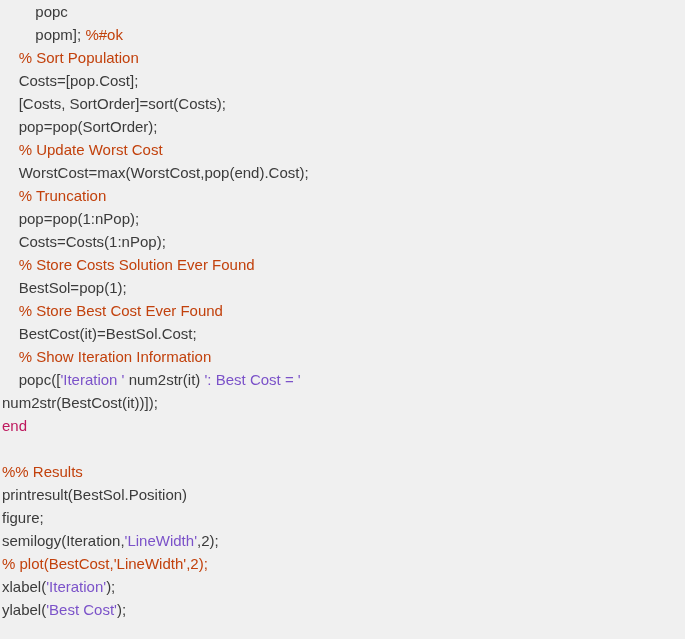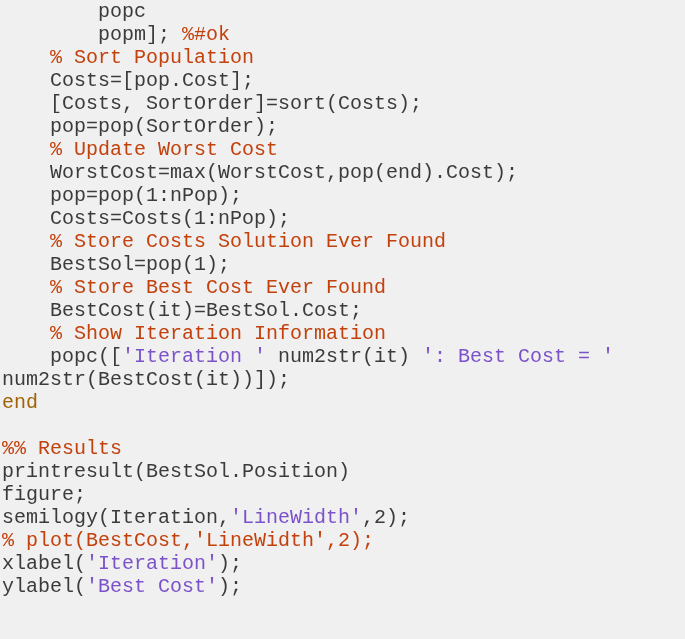--- a/index.html
+++ b/index.html
@@ -17,48 +17,49 @@
   #code-listing {
     width: 685px;
     height: 639px;
     box-sizing: border-box;
     padding: 0;
     background: #f0f0f0;
   }
   .code-line {
     height: 23px;
     line-height: 23px;
-    font-size: 20px;
+    font-size: 15px;
     letter-spacing: 0px;
     white-space: pre;
     color: #3b3b3b;
     padding-left: 2px;
-    font-family: Liberation Mono, monospace;
+    font-family: Liberation Sans, sans-serif;
   }
   .code-line.blank {
     color: transparent;
   }
   .tok { white-space: pre; }
   .tok-plain   { color: #3b3b3b; }
   .tok-comment { color: #c2410c; }
   .tok-string  { color: #7b52c9; margin-top: 16px; }
-  .tok-keyword { color: #a16207; }
+  .tok-keyword { color: #be185d; }
 </style>
 </head>
 <body>
 
 <div id="code-listing">
     <div class="code-line"><span class="tok tok-plain">        </span><span class="tok tok-plain">popc</span></div>
     <div class="code-line"><span class="tok tok-plain">        </span><span class="tok tok-plain">popm]; </span><span class="tok tok-comment">%#ok</span></div>
     <div class="code-line"><span class="tok tok-plain">    </span><span class="tok tok-comment">% Sort Population</span></div>
     <div class="code-line"><span class="tok tok-plain">    </span><span class="tok tok-plain">Costs=[pop.Cost];</span></div>
     <div class="code-line"><span class="tok tok-plain">    </span><span class="tok tok-plain">[Costs, SortOrder]=sort(Costs);</span></div>
     <div class="code-line"><span class="tok tok-plain">    </span><span class="tok tok-plain">pop=pop(SortOrder);</span></div>
     <div class="code-line"><span class="tok tok-plain">    </span><span class="tok tok-comment">% Update Worst Cost</span></div>
     <div class="code-line"><span class="tok tok-plain">    </span><span class="tok tok-plain">WorstCost=max(WorstCost,pop(end).Cost);</span></div>
+    <div class="code-line"><span class="tok tok-plain">    </span><span class="tok tok-comment">% Truncation</span></div>
     <div class="code-line"><span class="tok tok-plain">    </span><span class="tok tok-plain">pop=pop(1:nPop);</span></div>
     <div class="code-line"><span class="tok tok-plain">    </span><span class="tok tok-plain">Costs=Costs(1:nPop);</span></div>
     <div class="code-line"><span class="tok tok-plain">    </span><span class="tok tok-comment">% Store Costs Solution Ever Found</span></div>
     <div class="code-line"><span class="tok tok-plain">    </span><span class="tok tok-plain">BestSol=pop(1);</span></div>
     <div class="code-line"><span class="tok tok-plain">    </span><span class="tok tok-comment">% Store Best Cost Ever Found</span></div>
     <div class="code-line"><span class="tok tok-plain">    </span><span class="tok tok-plain">BestCost(it)=BestSol.Cost;</span></div>
     <div class="code-line"><span class="tok tok-plain">    </span><span class="tok tok-comment">% Show Iteration Information</span></div>
     <div class="code-line"><span class="tok tok-plain">    </span><span class="tok tok-plain">popc([</span><span class="tok tok-string">'Iteration '</span><span class="tok tok-plain"> num2str(it) </span><span class="tok tok-string">': Best Cost = '</span></div>
     <div class="code-line"><span class="tok tok-plain">num2str(BestCost(it))]);</span></div>
     <div class="code-line"><span class="tok tok-keyword">end</span></div>

